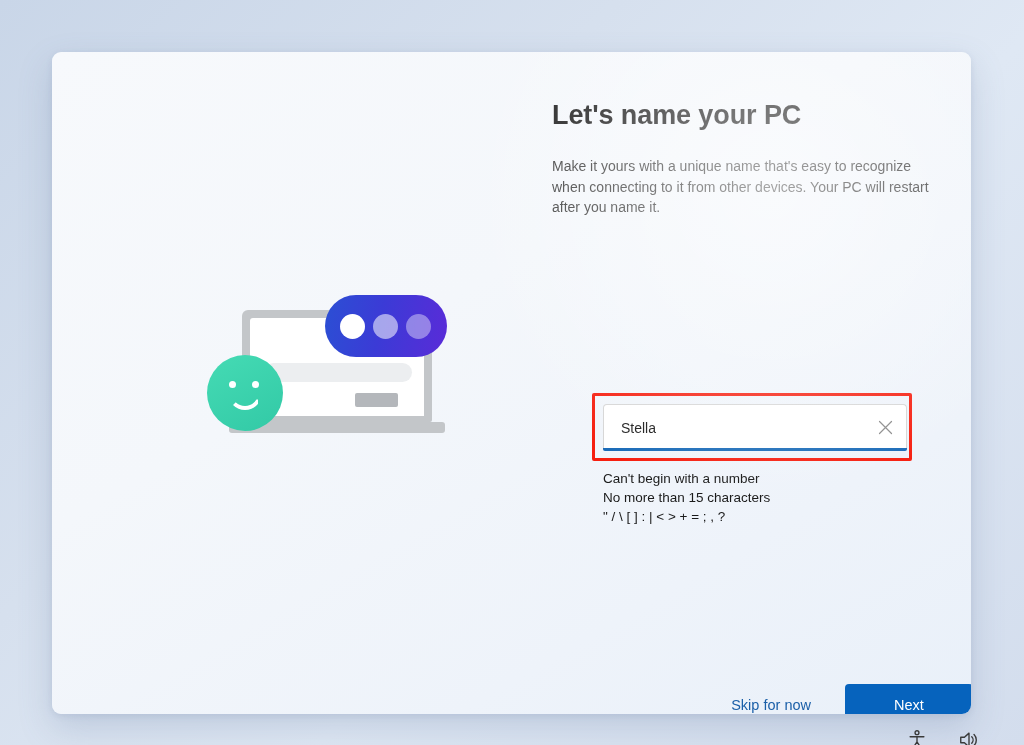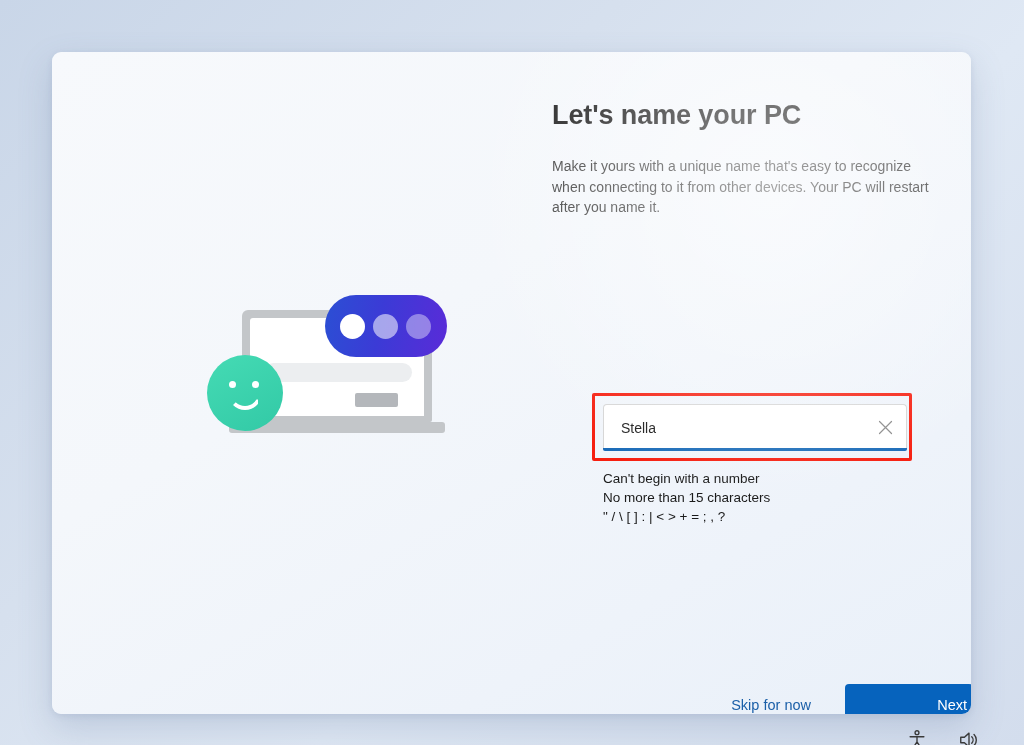--- a/index.html
+++ b/index.html
@@ -265,21 +265,20 @@
   #next-button {
     width: 128px;
     height: 42px;
     background: #0663bd;
     color: #ffffff;
     border: none;
     border-radius: 4px;
     font-family: "Liberation Sans", sans-serif;
     font-size: 14.5px;
     cursor: pointer;
-    text-align: right;
   }
 
   
   #system-tray {
     position: absolute;
     right: 44px;
     bottom: -6px;
     display: flex;
     align-items: center;
     gap: 30px;

